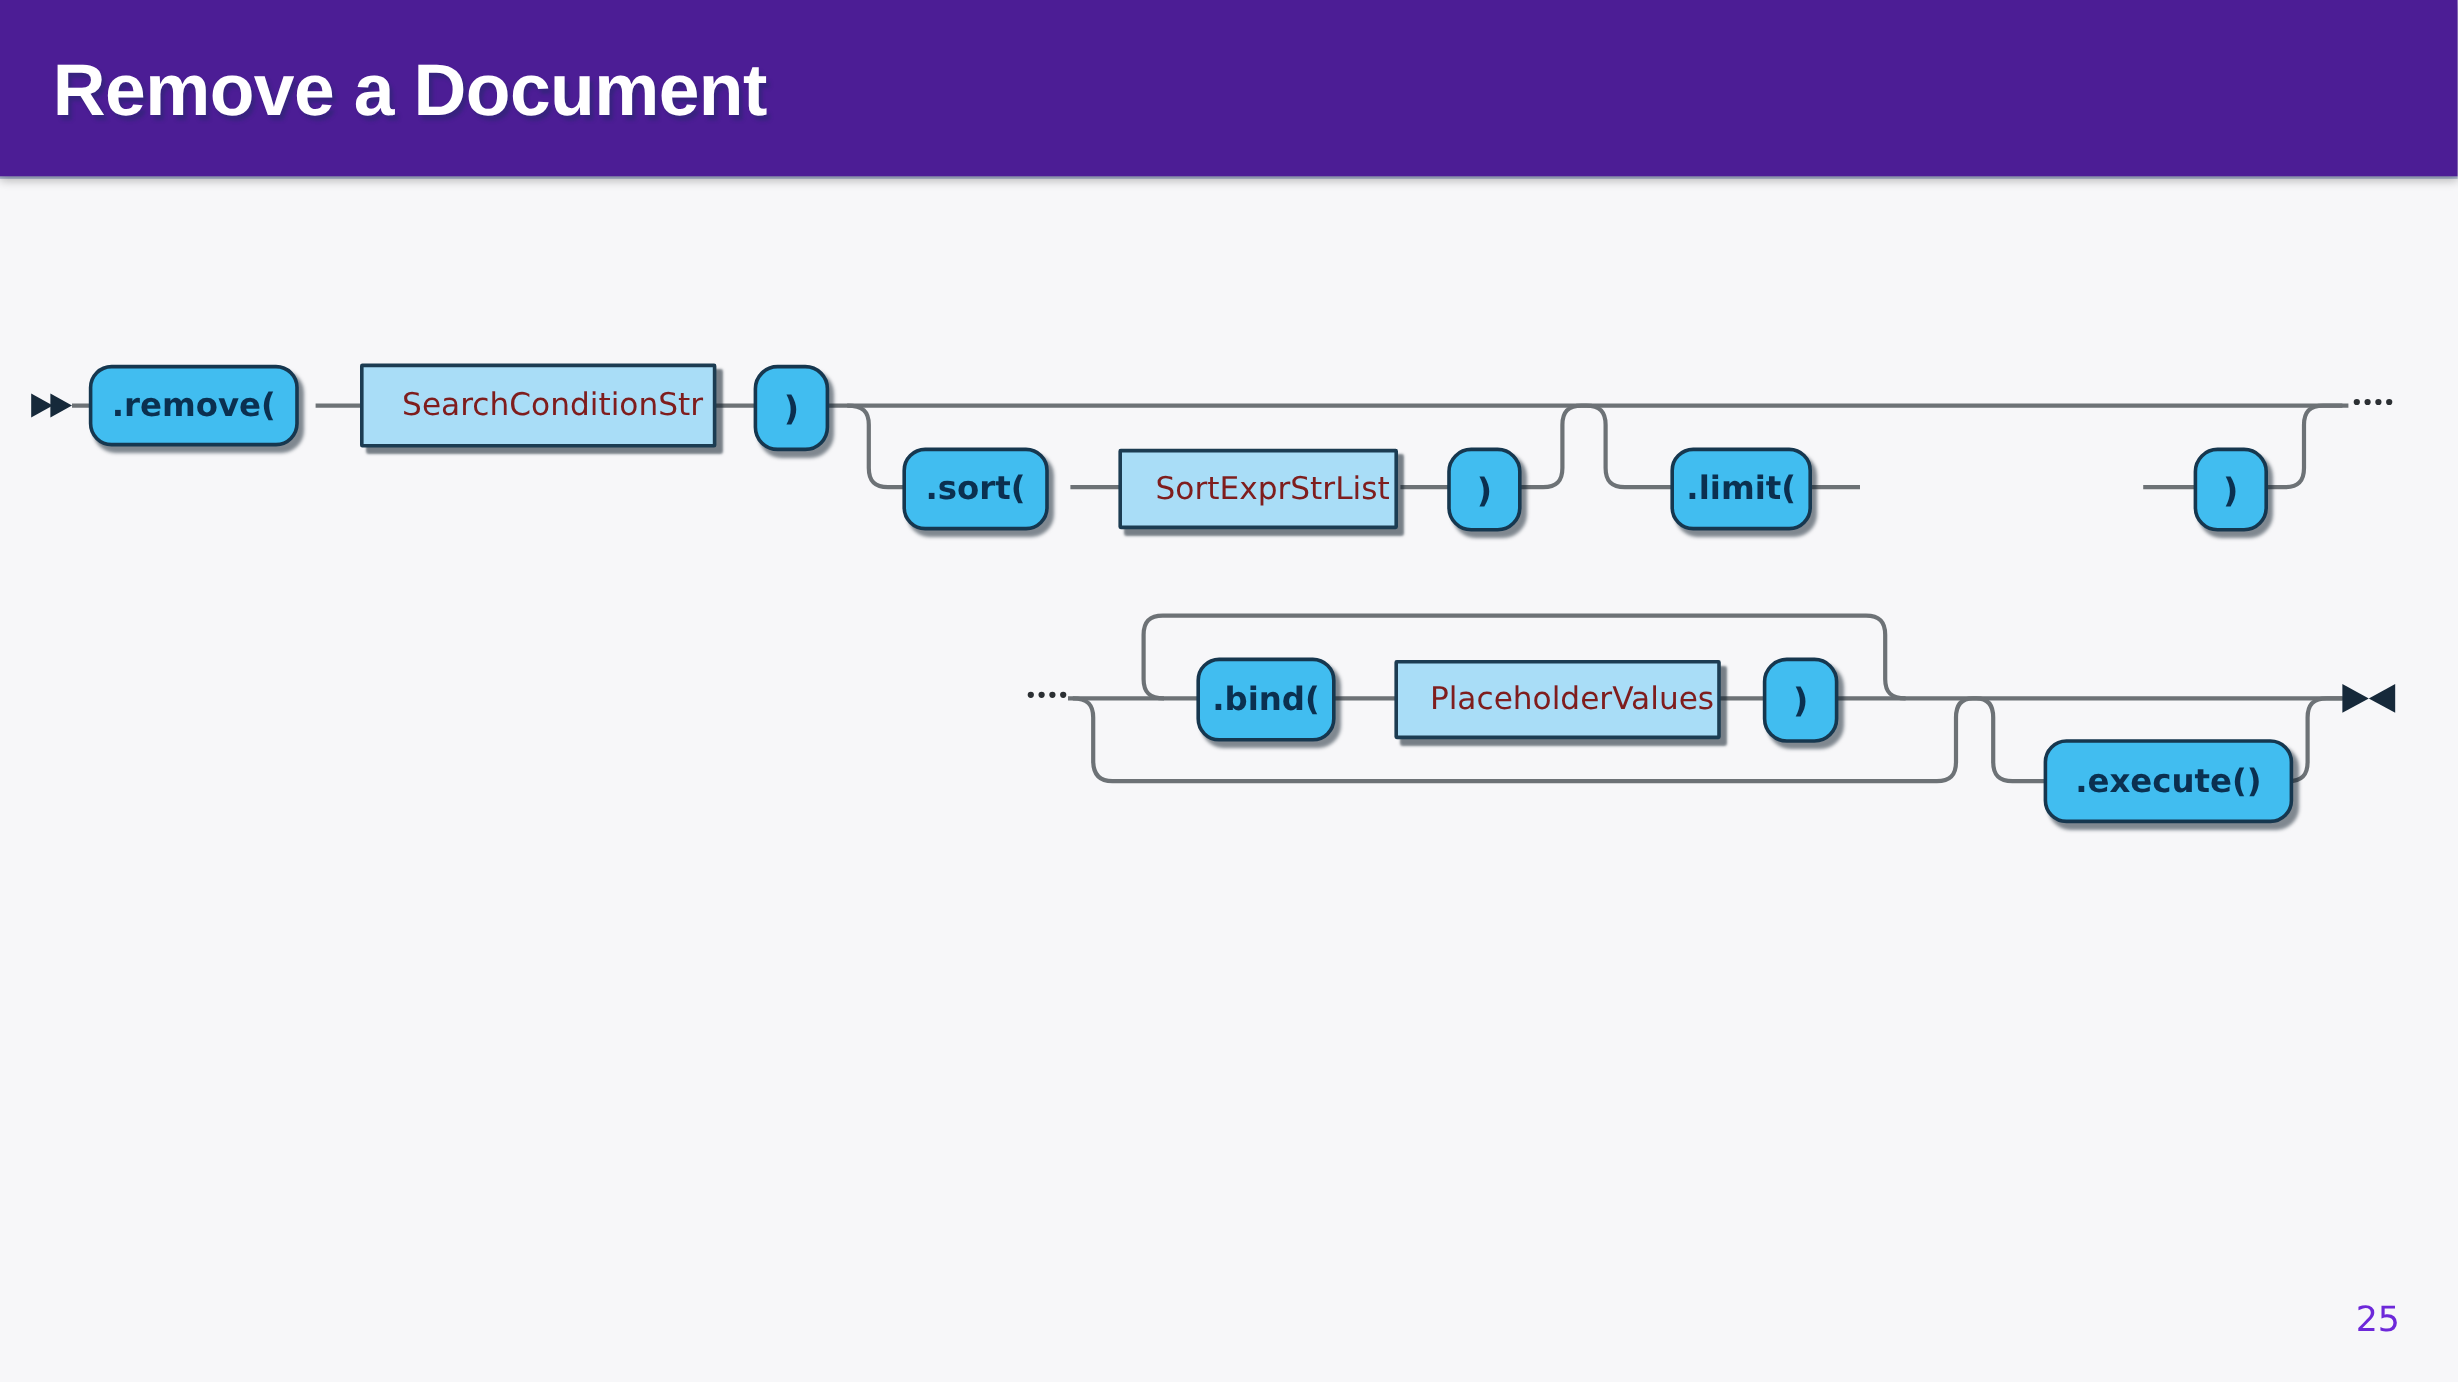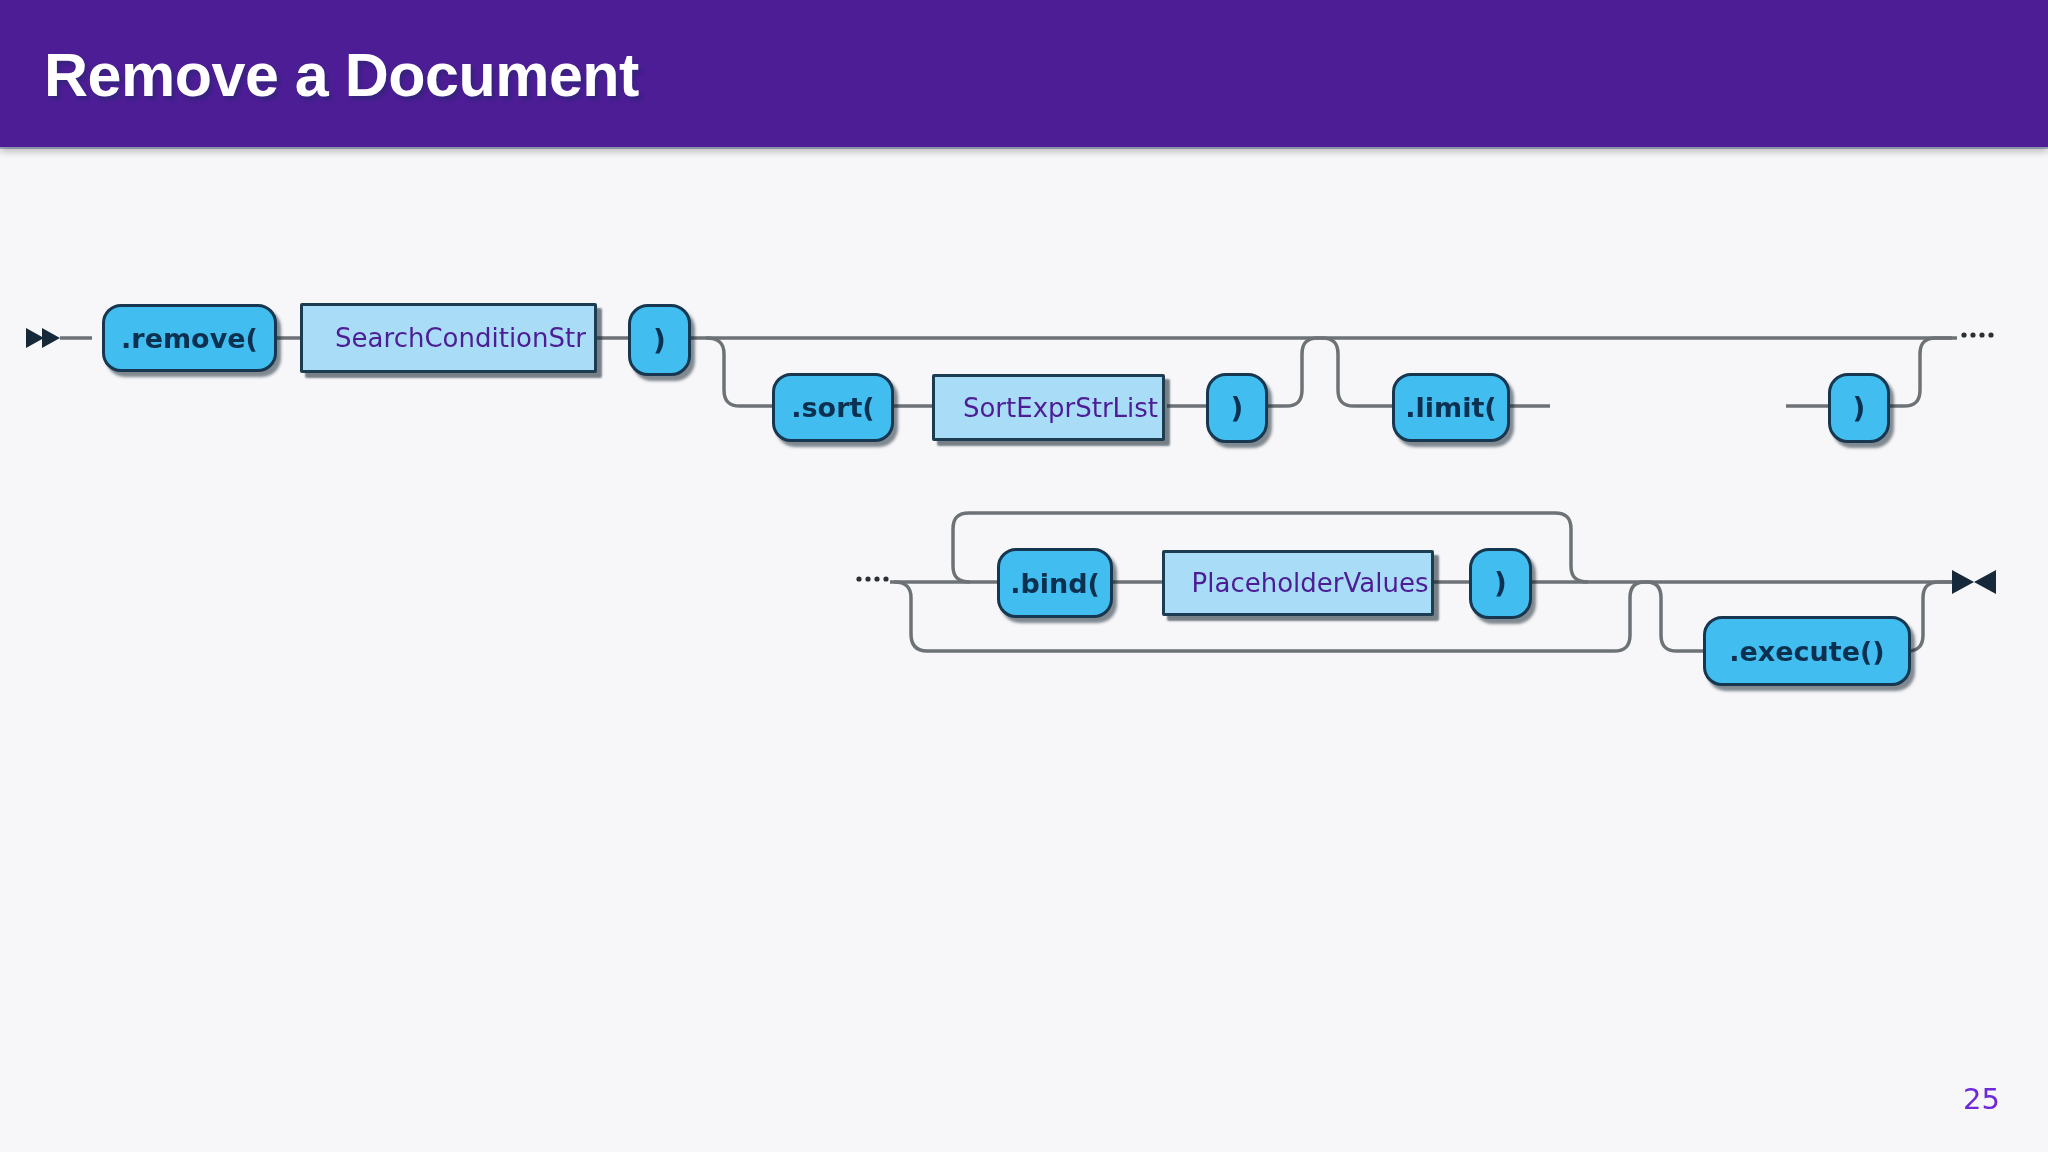--- a/index.html
+++ b/index.html
@@ -38,21 +38,21 @@
     border:3px solid #16374f;
     border-radius:19px;
     box-shadow:4px 5px 3px rgba(10,25,40,0.50);
     color:#0b3050;font-weight:bold;font-size:27px;
   }
   .term{
     background:#a9ddf7;
     border:3px solid #1c3c52;
     border-radius:2px;
     box-shadow:5px 5px 2px rgba(15,30,42,0.55);
-    color:#4c1d95;font-weight:normal;font-size:26px;padding-left:24px;
+    color:#7f1d1d;font-weight:normal;font-size:26px;padding-left:24px;
   }
   .paren{border-radius:20px;font-size:28px;}
   
   .page-number{
     position:absolute;right:48px;bottom:36px;
     font-size:29px;color:#6d28d9;
   }
 </style>
 </head>
 <body>
@@ -101,31 +101,31 @@
       </g>
       <g>
         <circle cx="859" cy="579" r="2.6"></circle>
           <circle cx="868" cy="579" r="2.6"></circle>
         <circle cx="877" cy="579" r="2.6"></circle>
           <circle cx="886" cy="579" r="2.6"></circle>
       </g>
     </g>
   </svg>
 
-  <div class="box kw" style="left:102px;top:157px;width:175px;height:68px">
+  <div class="box kw" style="left:74px;top:157px;width:175px;height:68px">
     <span>.remove(</span>
   </div>
   <div class="box term" style="left:300px;top:156px;width:297px;height:70px">
     <span>SearchConditionStr</span>
   </div>
   <div class="box kw paren" style="left:628px;top:157px;width:63px;height:72px">
     <span>)</span>
   </div>
 
-  <div class="box kw" style="left:772px;top:226px;width:122px;height:69px">
+  <div class="box kw" style="left:752px;top:226px;width:122px;height:69px">
     <span>.sort(</span>
   </div>
   <div class="box term" style="left:932px;top:227px;width:233px;height:67px">
     <span>SortExprStrList</span>
   </div>
   <div class="box kw paren" style="left:1206px;top:226px;width:62px;height:70px">
     <span>)</span>
   </div>
   <div class="box kw" style="left:1392px;top:226px;width:118px;height:69px">
     <span>.limit(</span>

